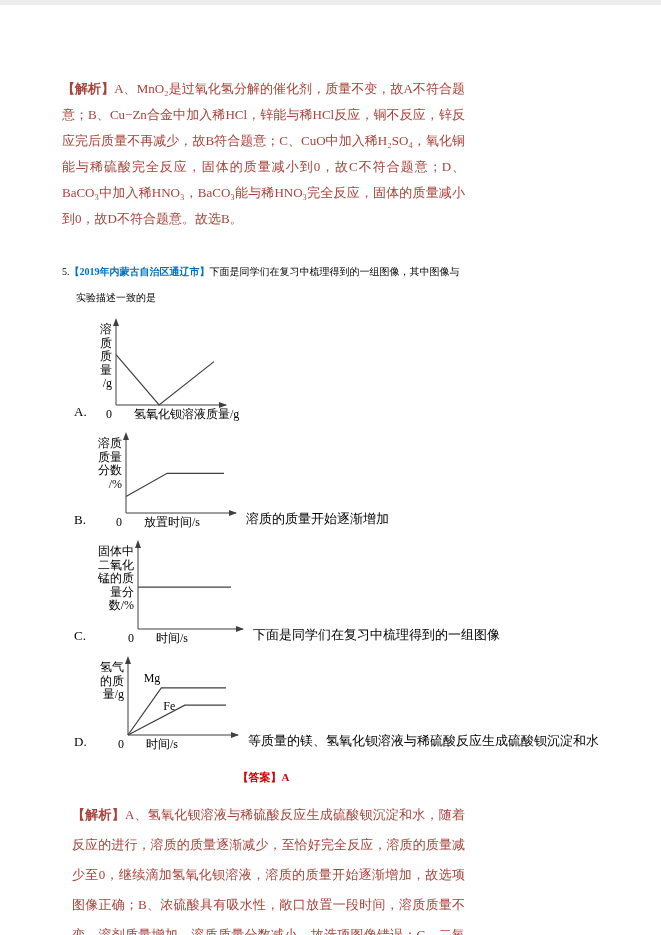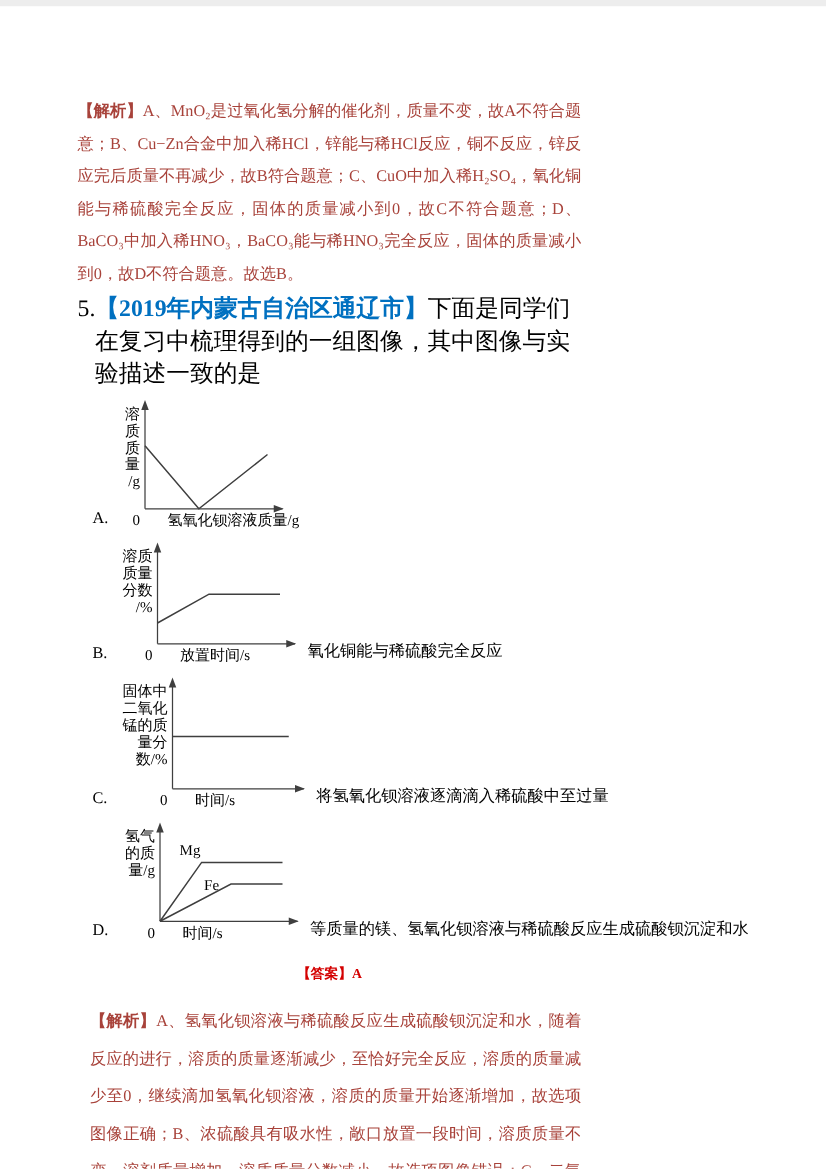--- a/index.html
+++ b/index.html
@@ -4,21 +4,21 @@
 <style>
   html,body{margin:0;padding:0;background:#ffffff;}
   body{width:661px;height:935px;overflow:hidden;position:relative;
        font-family:"Liberation Serif","DejaVu Sans",serif;color:#000;}
   .top-edge{position:absolute;top:0;left:0;right:0;height:5px;background:#ededed;}
   .page{box-sizing:border-box;width:525px;height:935px;padding:76px 60px 10px 62px;}
   p{margin:0;}
   .analysis{color:var(--analysis-color,#a8423a);font-size:13px;line-height:26px;text-align:justify;}
   .analysis-bottom{line-height:30px;margin-top:10px;margin-left:10px;}
   .tag{font-weight:bold;}
-  .question{font-size:19px;line-height:26px;margin-top:3px;padding-left:14px;text-indent:-14px;}
+  .question{font-size:10px;line-height:26px;margin-top:27px;padding-left:14px;text-indent:-14px;}
   .q-source{color:var(--source-color,#0070c0);font-weight:bold;}
   .options{margin-left:12px;margin-top:6px;}
   .option-row{display:flex;align-items:flex-end;margin:4px 0 9px 0;}
   .option-letter{flex:0 0 22px;font-size:13px;padding-bottom:2px;}
   .option-chart svg{display:block;}
   .option-caption{font-size:13px;margin-left:4px;padding-bottom:2px;white-space:nowrap;}
   .answer{font-size:11px;line-height:26px;margin-top:12px;color:var(--answer-color,#d40000);font-weight:bold;text-align:center;}
   svg text{font-family:"Liberation Serif","DejaVu Sans",serif;}
 </style>
 </head>
@@ -62,41 +62,41 @@
             <polygon points="133,79 133,85 141,82" fill="#3f3f3f"></polygon>
             <text x="26" y="16" text-anchor="end" font-size="12" fill="#000">溶质</text>
             <text x="26" y="29.5" text-anchor="end" font-size="12" fill="#000">质量</text>
             <text x="26" y="43" text-anchor="end" font-size="12" fill="#000">分数</text>
             <text x="26" y="56.5" text-anchor="end" font-size="12" fill="#000">/%</text>
             <text x="26" y="95" text-anchor="end" font-size="12" fill="#000">0</text>
             <text x="48" y="95" font-size="12" fill="#000">放置时间/s</text>
             <polyline points="30.0,65.4 71.2,42.3 128.0,42.3" fill="none" stroke="#3f3f3f" stroke-width="1.2"></polyline>
           </svg>
         </div>
-        <div class="option-caption">氧化铜能与稀硫酸完全反应</div>
+        <div class="option-caption">溶质的质量开始逐渐增加</div>
       </div>
       <div class="option-row">
         <div class="option-letter">C.</div>
         <div class="option-chart">
           <svg width="153" height="107" viewBox="0 0 153 107">
             <line x1="42" y1="90" x2="42" y2="6" stroke="#3f3f3f" stroke-width="1"></line>
             <polygon points="39,9 45,9 42,1" fill="#3f3f3f"></polygon>
             <line x1="42" y1="90" x2="147" y2="90" stroke="#3f3f3f" stroke-width="1"></line>
             <polygon points="140,87 140,93 148,90" fill="#3f3f3f"></polygon>
             <text x="38" y="16" text-anchor="end" font-size="12" fill="#000">固体中</text>
             <text x="38" y="29.5" text-anchor="end" font-size="12" fill="#000">二氧化</text>
             <text x="38" y="43" text-anchor="end" font-size="12" fill="#000">锰的质</text>
             <text x="38" y="56.5" text-anchor="end" font-size="12" fill="#000">量分</text>
             <text x="38" y="70" text-anchor="end" font-size="12" fill="#000">数/%</text>
             <text x="38" y="103" text-anchor="end" font-size="12" fill="#000">0</text>
             <text x="60" y="103" font-size="12" fill="#000">时间/s</text>
             <polyline points="42.0,48.2 135.0,48.2" fill="none" stroke="#3f3f3f" stroke-width="1.2"></polyline>
           </svg>
         </div>
-        <div class="option-caption">将氢氧化钡溶液逐滴滴入稀硫酸中至过量</div>
+        <div class="option-caption">下面是同学们在复习中梳理得到的一组图像</div>
       </div>
       <div class="option-row">
         <div class="option-letter">D.</div>
         <div class="option-chart">
           <svg width="148" height="97" viewBox="0 0 148 97">
             <line x1="32" y1="80" x2="32" y2="6" stroke="#3f3f3f" stroke-width="1"></line>
             <polygon points="29,9 35,9 32,1" fill="#3f3f3f"></polygon>
             <line x1="32" y1="80" x2="142" y2="80" stroke="#3f3f3f" stroke-width="1"></line>
             <polygon points="135,77 135,83 143,80" fill="#3f3f3f"></polygon>
             <text x="28" y="16" text-anchor="end" font-size="12" fill="#000">氢气</text>

